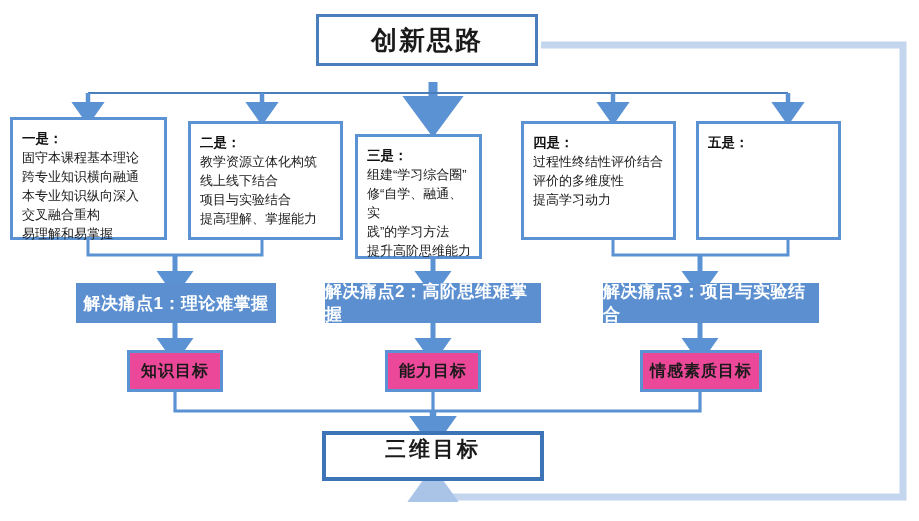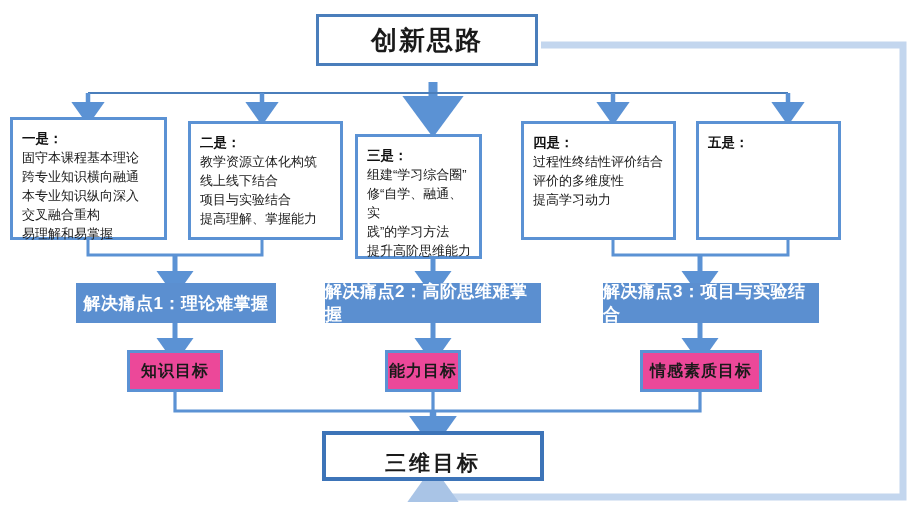--- a/index.html
+++ b/index.html
@@ -19,21 +19,21 @@
   .idea-box{position:absolute;box-sizing:border-box;background:#ffffff;border:3px solid #5b92d4;padding:9px 7px 6px 9px;}
   .idea-head{font-size:13.5px;font-weight:700;color:#111;line-height:19px;}
   .idea-body{font-size:13px;color:#1a1a1a;line-height:19px;white-space:pre-line;}
 
   .pain-bar{position:absolute;box-sizing:border-box;background:#5b8fd0;display:flex;align-items:center;justify-content:center;}
   .pain-text{font-size:17px;font-weight:700;color:#ffffff;letter-spacing:.5px;}
 
   .goal-box{position:absolute;box-sizing:border-box;background:#ec4899;border:3px solid #5b92d4;display:flex;align-items:center;justify-content:center;}
   .goal-text{font-size:16px;font-weight:700;color:#1a1a1a;letter-spacing:1px;}
 
-  .final-box{position:absolute;box-sizing:border-box;background:#ffffff;border:4px solid #3d74b8;display:flex;align-items:flex-end;justify-content:center;}
+  .final-box{position:absolute;box-sizing:border-box;background:#ffffff;border:4px solid #3d74b8;display:flex;align-items:flex-start;justify-content:center;}
   .final-text{font-size:21px;font-weight:700;color:#1a1a1a;letter-spacing:3px;}
 </style>
 </head>
 <body>
 
 <div id="stage">
 
   <svg class="svg-layer" viewBox="0 0 919 521">
     <defs>
       <marker id="arrow" markerWidth="9" markerHeight="9" refX="2.2" refY="4.5" orient="auto" markerUnits="strokeWidth">
@@ -139,21 +139,21 @@
   </div>
 
   <div class="pain-bar" style="left:603px;top:283px;width:216px;height:40px;">
     <span class="pain-text">解决痛点3：项目与实验结合</span>
   </div>
 
   <div class="goal-box" style="left:127px;top:350px;width:96px;height:42px;">
     <span class="goal-text">知识目标</span>
   </div>
 
-  <div class="goal-box" style="left:385px;top:350px;width:76px;height:42px;">
+  <div class="goal-box" style="left:385px;top:350px;width:96px;height:42px;">
     <span class="goal-text">能力目标</span>
   </div>
 
   <div class="goal-box" style="left:640px;top:350px;width:122px;height:42px;">
     <span class="goal-text">情感素质目标</span>
   </div>
 
   <div class="final-box" style="left:322px;top:431px;width:222px;height:50px;">
     <span class="final-text">三维目标</span>
   </div>

